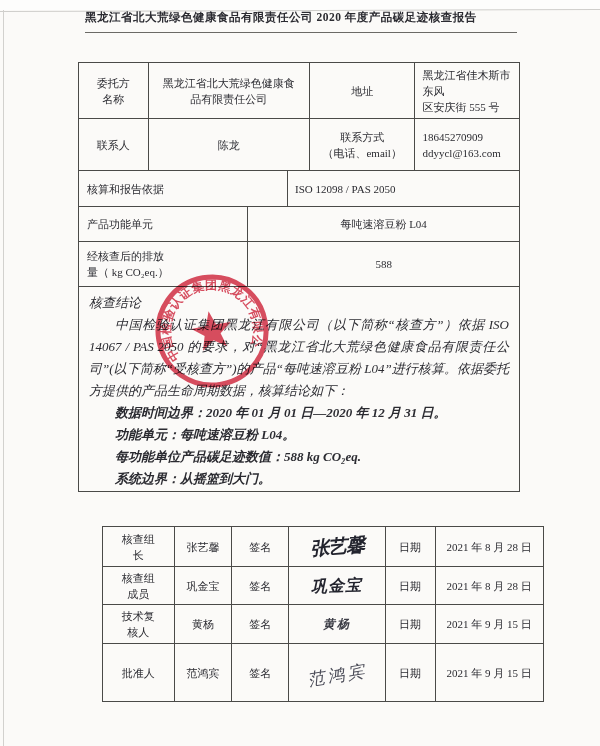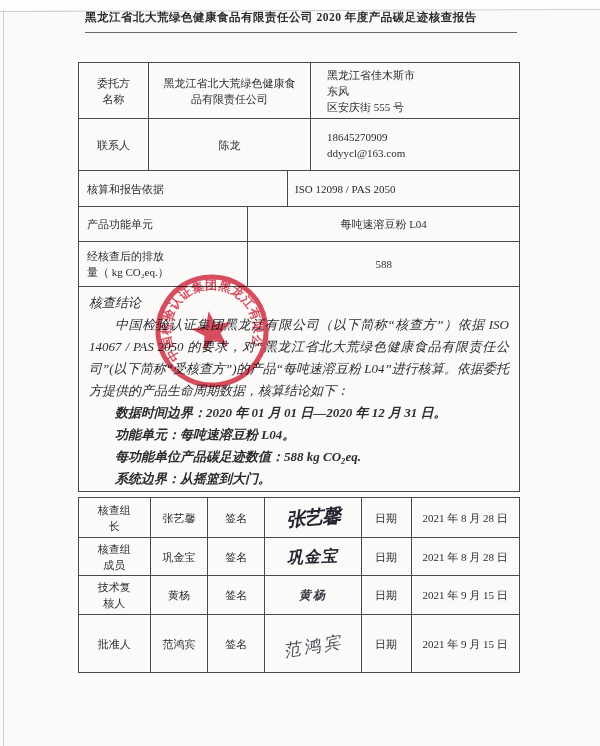--- a/index.html
+++ b/index.html
@@ -35,31 +35,31 @@
   .cell { border-right:1px solid #4a4a48; display:flex; align-items:center; justify-content:center;
     font-size:11px; line-height:16px; text-align:center; white-space:pre-line; padding:2px 3px; }
   .cell:last-child { border-right:none; }
   .cell.left { justify-content:flex-start; text-align:left; padding-left:8px; }
   .cell.val-left { justify-content:flex-start; text-align:left; padding-left:7px; }
 
   .main-tbl { top:62px; }
   .r1 { height:56px; } .r2 { height:52px; }
   .r3 { height:36px;justify-content:flex-end; } .r4 { height:35px; } .r5 { height:45px; }
   .r6 { height:204px; }
-  .c-w70 { width:70px; } .c-w162 { width:162px; } .c-w106 { width:106px; } .c-w104 { width:104px;margin-left:9px; }
+  .c-w70 { width:70px; } .c-w162 { width:162px; } .c-w106 { width:106px; } .c-w104 { width:104px; }
   .c-w210 { width:210px; } .c-w232 { width:232px; }
   .c-w170 { width:170px; } .c-w272 { width:272px; }
 
   .conclusion { display:block; width:442px; padding:5px 10px 4px 10px; font-size:13px; line-height:22px; text-align:left; white-space:normal;font-style:italic; }
   .c-title { font-weight:normal; }
   .c-para { text-indent:2em; text-align:justify; }
   .c-line { padding-left:2em; font-weight:600; }
   .c-line .c-val { font-weight:700; }
 
-  .sig-tbl { top:497px; }
+  .sig-tbl { top:526px;margin-left:24px; }
   .sr1 { height:40px; } .sr2 { height:38px; } .sr3 { height:39px; } .sr4 { height:57px; }
   .s-w72 { width:72px; } .s-w58 { width:58px; } .s-w57 { width:57px; }
   .s-w97 { width:97px; } .s-w50 { width:50px; } .s-w108 { width:108px; }
   .date-cell { white-space:nowrap; }
 
   .sig-ink { font-style:italic; color:#23242e; white-space:nowrap; }
   .sig-1 { font-size:19px; font-weight:700; transform:rotate(-5deg); letter-spacing:-1px; }
   .sig-2 { font-size:16px; font-weight:600; transform:rotate(-2deg); letter-spacing:1px; }
   .sig-3 { font-size:12px; font-weight:600; transform:rotate(-1deg); letter-spacing:2px; color:#3c3d46; }
   .sig-4 { font-size:17px; font-weight:500; transform:rotate(-9deg) translateY(3px); letter-spacing:3px; color:#4b4c58; }
@@ -76,26 +76,29 @@
   <div class="edge-left"></div>
 
   <div class="doc-title">黑龙江省北大荒绿色健康食品有限责任公司 2020 年度产品碳足迹核查报告</div>
 
   <div class="tbl main-tbl">
     <div class="row r1">
       <div class="cell c-w70">委托方
 名称</div>
       <div class="cell c-w162">黑龙江省北大荒绿色健康食
 品有限责任公司</div>
+      <div class="cell c-w106">地址</div>
       <div class="cell c-w104 val-left">黑龙江省佳木斯市东风
 区安庆街 555 号</div>
     </div>
     <div class="row r2">
       <div class="cell c-w70">联系人</div>
       <div class="cell c-w162">陈龙</div>
+      <div class="cell c-w106">联系方式
+（电话、email）</div>
       <div class="cell c-w104 val-left">18645270909
 ddyycl@163.com</div>
     </div>
     <div class="row r3">
       <div class="cell c-w210 left">核算和报告依据</div>
       <div class="cell c-w232 val-left">ISO 12098 / PAS 2050</div>
     </div>
     <div class="row r4">
       <div class="cell c-w170 left">产品功能单元</div>
       <div class="cell c-w272">每吨速溶豆粉 L04</div>

